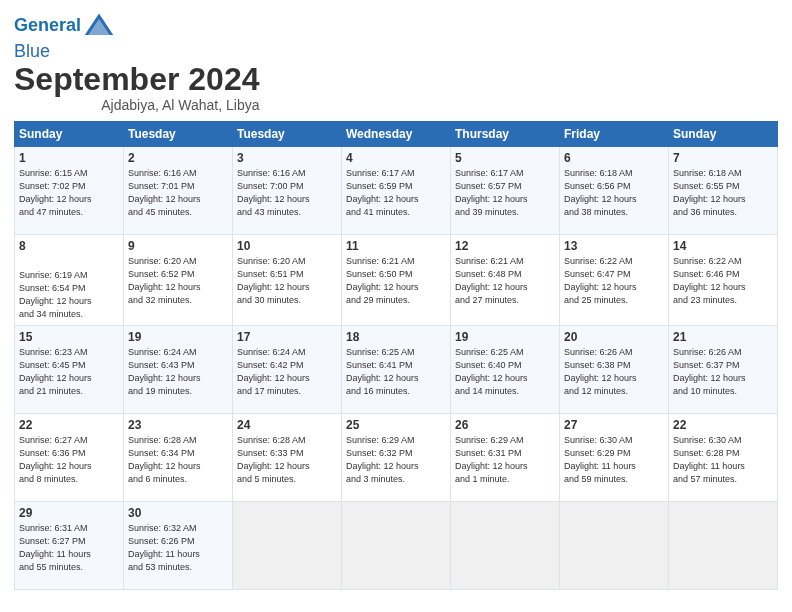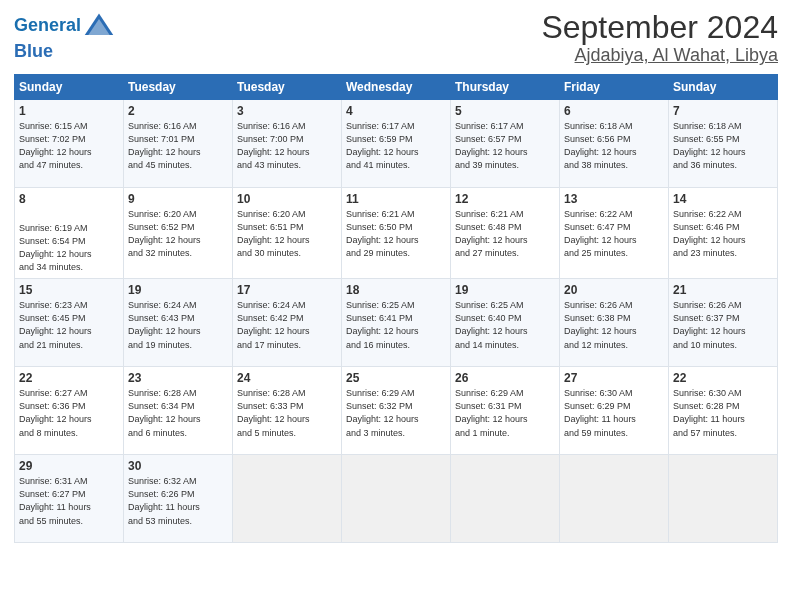--- a/index.html
+++ b/index.html
@@ -12,20 +12,21 @@
     }
     .container {
       width: 792px;
       padding: 10px 14px 10px 14px;
     }
     .header {
       display: flex;
       align-items: flex-start;
       justify-content: space-between;
       margin-bottom: 8px;
+      flex-direction: column;
     }
     .logo {
       display: flex;
       align-items: center;
       gap: 0px;
     }
     .logo-text {
       font-size: 18px;
       font-weight: bold;
       color: #333;
@@ -37,28 +38,27 @@
     .logo-icon {
       width: 32px;
       height: 32px;
       margin-left: 2px;
     }
     .title-block {
       text-align: right;
     }
     .month-title {
       font-size: 32px;
-      font-weight: normal;
+      font-weight: bold;
       color: #333;
       line-height: 1.1;
     }
     .location {
-      font-size: 18px;
+      font-size: 14px;
       color: #555;
-      text-decoration: underline;
     }
     table {
       width: 100%;
       border-collapse: collapse;
       table-layout: fixed;
     }
     thead tr {
       background: #2b6db5;
     }
     thead th {
@@ -106,21 +106,21 @@
   <div class="header">
     <div class="logo">
       <div>
         <div style="display:flex;align-items:center;">
           <div class="logo-text"><span>General</span></div>
           <svg class="logo-icon" viewBox="0 0 36 36">
             <polygon points="18,4 34,28 2,28" fill="#2b6db5"></polygon>
             <polygon points="18,10 30,28 6,28" fill="#fff" opacity="0.4"></polygon>
           </svg>
         </div>
-        <div class="logo-text" style="color:#2b6db5;font-size:18px;font-weight:bold;">Blue</div>
+        <div class="logo-text" style="color:#2b6db5;font-size:18px;font-weight:normal;">Blue</div>
       </div>
     </div>
     <div class="title-block">
       <div class="month-title">September 2024</div>
       <div class="location">Ajdabiya, Al Wahat, Libya</div>
     </div>
   </div>
 
   <table>
     <thead>

